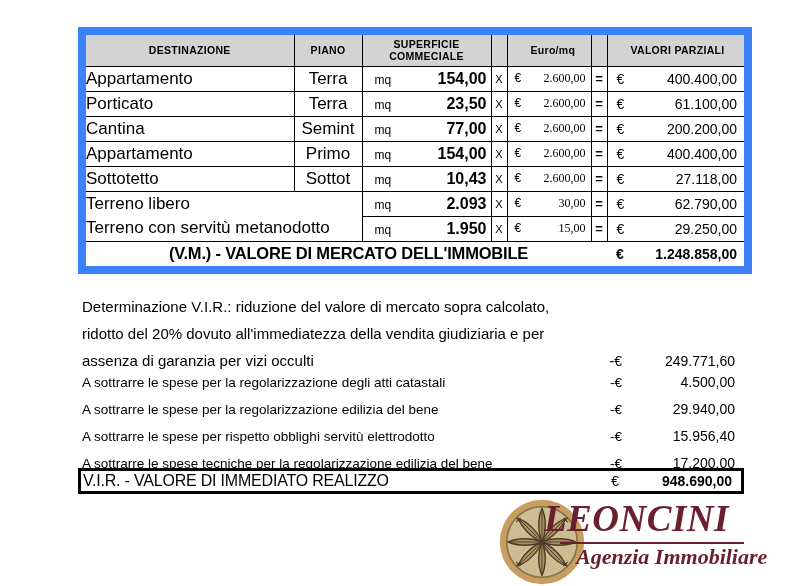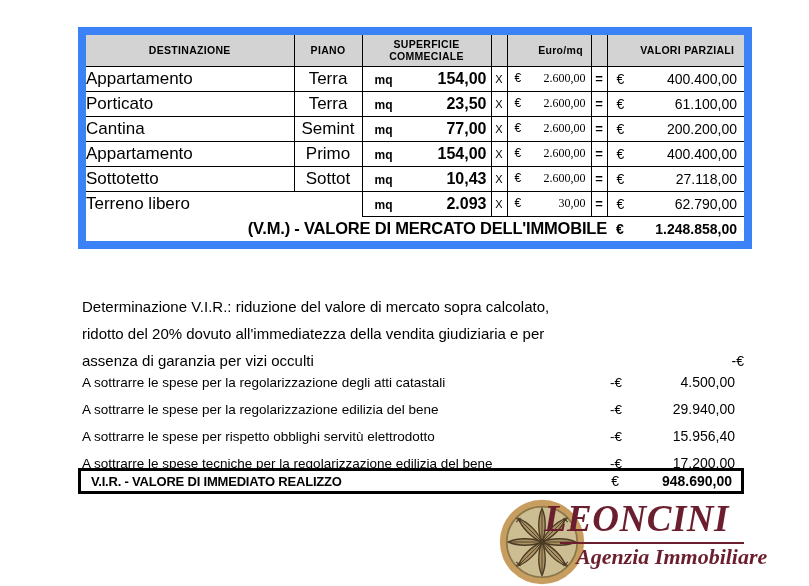--- a/index.html
+++ b/index.html
@@ -22,45 +22,45 @@
   }
   .val-table, .val-table th, .val-table td { border: 1px solid #000; }
   .val-table { border: 8px solid #3b82f6; }
   .val-table th {
     background: var(--header-bg, #d3d3d3);
     font-size: 10.5px; font-weight: bold;
     letter-spacing: 0.3px;
     height: 35px; vertical-align: middle;
     text-align: center;
   }
-  .val-table th.left { text-align: center; padding-left: 23px; }
+  .val-table th.left { text-align: left; padding-left: 23px; }
   .val-table td { height: 25px; vertical-align: middle; overflow: hidden; white-space: nowrap; }
   td.dest  { font-size: 17px; padding-left: 0; text-align: left; }
   td.piano { font-size: 17px; text-align: center; }
   td.sup   { }
   .sup-flex { display: flex; align-items: baseline; justify-content: space-between; padding: 0 4px 0 12px; }
-  .mq-label { font-size: 12px; font-weight: bold; }
+  .mq-label { font-size: 12px; }
   .sup-val  { font-size: 16px; font-weight: bold; }
   td.xcell { font-size: 11px; text-align: center; }
   td.eqcell{ font-size: 13px; font-weight: bold; text-align: center; }
   td.euro  { }
   .euro-flex { display: flex; align-items: baseline; justify-content: space-between; padding: 0 5px 0 7px; }
   .euro-cur { font-size: 12px; }
   .euro-val { font-size: 12px; font-family: Liberation Serif, serif; }
   td.val   { }
   .val-flex { display: flex; align-items: baseline; justify-content: space-between; padding: 0 7px 0 9px; }
   .val-cur { font-size: 14px; }
   .val-val { font-size: 14px; }
   td.merge-top    { border-bottom-style: hidden; }
   td.merge-bottom { border-top-style: hidden; }
 
   tr.vm-row td { height: 29px; }
   td.vm-label {
     font-size: 16.5px; font-weight: bold;
-    padding-left: 4px; text-align: right;
+    padding-left: 4px; text-align: center;
     border-right-style: hidden;
     letter-spacing: -0.2px;
   }
   td.vm-val .val-flex { padding: 0 7px 0 9px; }
   td.vm-val .val-cur, td.vm-val .val-val { font-size: 14px; font-weight: bold; }
 
   
   .intro {
     position: absolute; left: 78px; top: 293px; width: 666px;
     font-size: 15px; line-height: 27px;
@@ -80,22 +80,22 @@
   .item .amt  { font-size: 14px; }
 
   
   .vir {
     position: absolute; left: 78px; top: 468px; width: 666px; height: 26px;
     border: 3px solid #000;
     display: flex; align-items: center;
     background: #fff;
   }
   .vir-label {
-    flex: 1 1 auto; padding-left: 10px;
-    font-size: 13px; font-weight: bold; letter-spacing: -0.2px;
+    flex: 1 1 auto; padding-left: 2px;
+    font-size: 16px; font-weight: normal; letter-spacing: -0.2px;
     white-space: nowrap;
   }
   .vir .sign { font-size: 14px; font-weight: normal; }
   .vir .amt  { font-size: 14px; font-weight: bold; }
 
   
   .logo { position: absolute; left: 498px; top: 498px; width: 311px; height: 88px; }
   .medallion { position: absolute; left: 0; top: 1px; }
   .brand {
     position: absolute; left: 46px; top: 1px;
@@ -285,38 +285,62 @@
             </div>
           </td>
         <td class="eqcell">=</td>
         <td class="val">
             <div class="val-flex">
               <span class="val-cur">€</span>
               <span class="val-val">62.790,00</span>
             </div>
           </td>
       </tr>
+      <tr>
+        <td class="dest merge-bottom" colspan="2">Terreno con servitù metanodotto</td>
+        <td class="sup">
+            <div class="sup-flex">
+              <span class="mq-label">mq</span>
+              <span class="sup-val">1.950</span>
+            </div>
+          </td>
+        <td class="xcell">X</td>
+        <td class="euro">
+            <div class="euro-flex">
+              <span class="euro-cur">€</span>
+              <span class="euro-val">15,00</span>
+            </div>
+          </td>
+        <td class="eqcell">=</td>
+        <td class="val">
+            <div class="val-flex">
+              <span class="val-cur">€</span>
+              <span class="val-val">29.250,00</span>
+            </div>
+          </td>
+      </tr>
       <tr class="vm-row">
         <td class="vm-label" colspan="6">(V.M.) - VALORE DI MERCATO DELL'IMMOBILE</td>
         <td class="vm-val">
             <div class="val-flex">
               <span class="val-cur">€</span>
               <span class="val-val">1.248.858,00</span>
             </div>
           </td>
       </tr>
     </tbody>
   </table>
 
   <div class="intro">
     <div class="iline">Determinazione V.I.R.: riduzione del valore di mercato sopra calcolato,</div>
     <div class="iline">ridotto del 20% dovuto all'immediatezza della vendita giudiziaria e per</div>
     <div class="iline irow">
       <span class="ilab">assenza di garanzia per vizi occulti</span>
       <span class="sign">-€</span>
+      <span class="amt">249.771,60</span>
     </div>
   </div>
 
   <div class="items">
     <div class="item">
       <span class="ilab">A sottrarre le spese per la regolarizzazione degli atti catastali</span>
       <span class="sign">-€</span>
       <span class="amt">4.500,00</span>
     </div>
     <div class="item">

